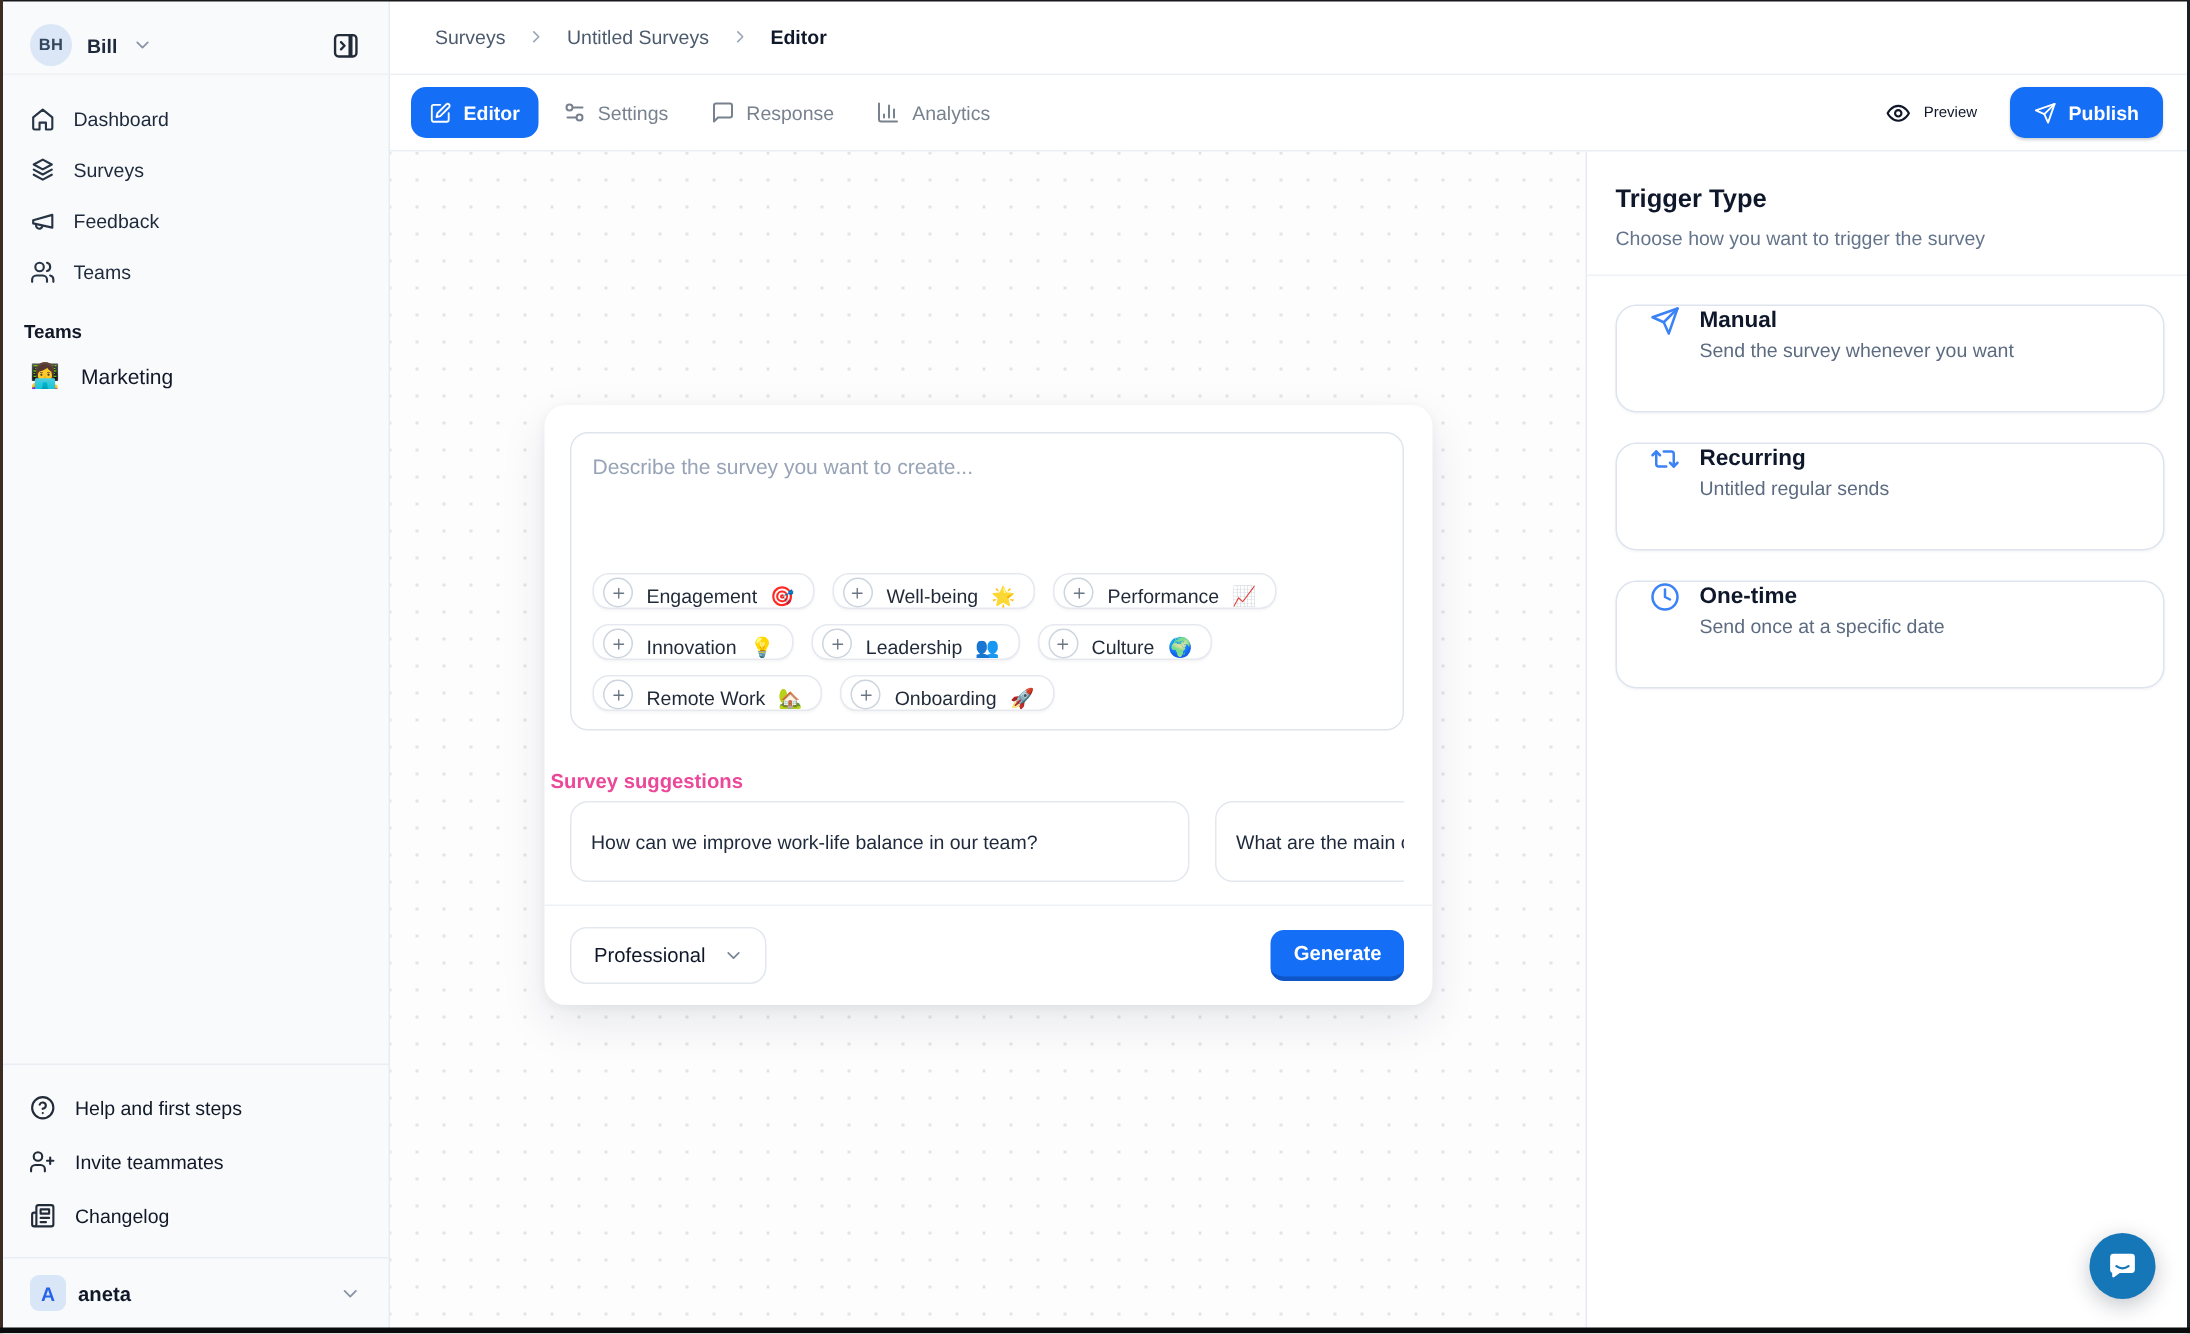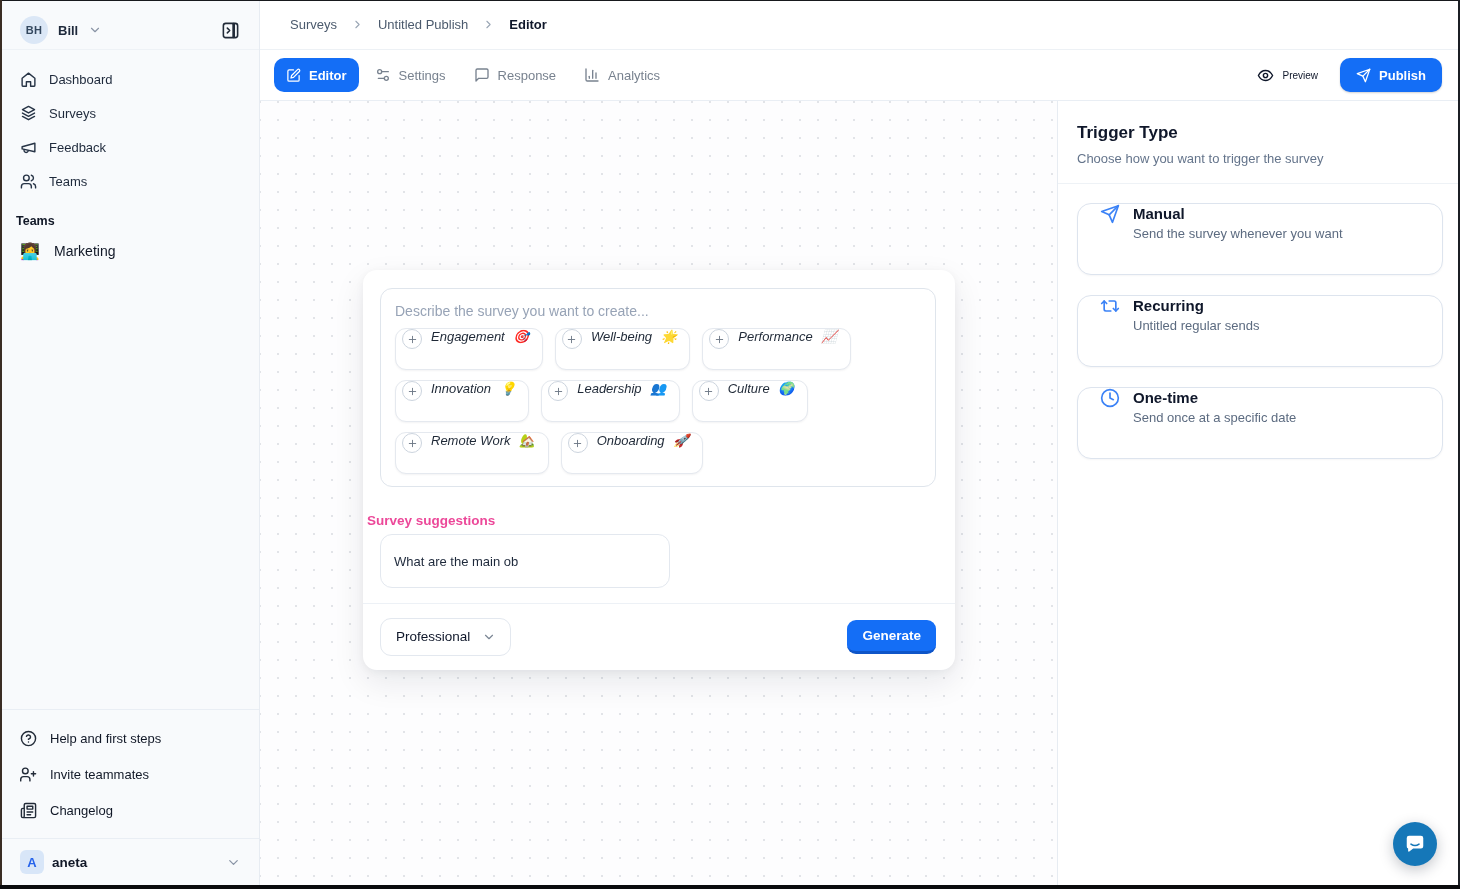--- a/index.html
+++ b/index.html
@@ -56,21 +56,21 @@
   .publish-btn { display:flex; align-items:center; gap:8px; font-size:13px; font-weight:600; color:#fff; background:#146ef6; border:none; border-radius:10px; height:34px; padding:0 16px; cursor:pointer; font-family:inherit; box-shadow:0 1px 2px rgba(16,24,40,.2); }
 
   
   .canvas { position:absolute; left:260px; top:101px; width:797px; bottom:4px; background:#fdfdfe; background-image:radial-gradient(#e2e4e8 1.1px, transparent 1.25px); background-size:18px 18px; background-position:9px 10px; overflow:hidden; }
 
   .composer-card { position:absolute; left:103px; top:169px; width:592px; height:400px; background:#fff; border-radius:14px; box-shadow:0 12px 32px rgba(15,23,42,.09), 0 2px 8px rgba(15,23,42,.05); }
   .prompt-box { position:absolute; left:17px; top:18px; width:556px; height:199px; border:1px solid #dfe5ec; border-radius:12px; background:#fff; }
   .prompt-input { position:absolute; left:0; top:0; width:100%; height:78px; border:none; outline:none; resize:none; background:transparent; padding:14px 14px 0 14px; font-family:inherit; font-size:14px; color:#0f172a; }
   .prompt-input::placeholder { color:#97a3b6; }
   .chips { position:absolute; left:14px; right:12px; bottom:12px; display:flex; flex-wrap:wrap; gap:10px 12px; }
-  .chip { display:flex; align-items:flex-start; gap:9px; height:42px; padding:0 12px 0 6px; background:#fff; border:1px solid #e5e9ef; border-radius:11px; box-shadow:0 1px 2px rgba(15,23,42,.05); font-size:13px; color:#1f2937; cursor:pointer; font-family:inherit;font-style:italic; }
+  .chip { display:flex; align-items:flex-end; gap:9px; height:24px; padding:0 12px 0 6px; background:#fff; border:1px solid #e5e9ef; border-radius:11px; box-shadow:0 1px 2px rgba(15,23,42,.05); font-size:13px; color:#1f2937; cursor:pointer; font-family:inherit; }
   .chip .plus { width:20px; height:20px; border-radius:50%; border:1px solid #ccd4de; color:#6b7684; display:flex; align-items:center; justify-content:center; }
   .chip .emoji { font-size:13px; }
 
   .sug-label { position:absolute; left:4px; top:243px; font-size:13.5px; font-weight:600; color:#ec4899; }
   .sug-row { position:absolute; left:17px; top:264px; width:556px; height:56px; display:flex; gap:17px; overflow:hidden; }
   .sug-card { flex:none; height:54px; border:1px solid #e3e8ef; border-radius:12px; background:#fff; padding:10px 13px; font-size:13px; color:#1e293b; cursor:pointer; text-align:left; font-family:inherit; }
   .sug-card.c1 { width:413px; }
   .sug-card.c2 { width:290px; white-space:nowrap; }
 
   .card-divider { position:absolute; left:0; right:0; top:333px; border-top:1px solid #edf1f6; }
@@ -216,21 +216,21 @@
     </div>
   </aside>
 
   <header class="topbar">
     <span class="crumb">Surveys</span>
     <span class="crumb-sep">
       <svg class="ic" width="13" height="13" viewBox="0 0 24 24">
           <path d="m9 18 6-6-6-6"></path>
         </svg>
     </span>
-    <span class="crumb">Untitled Publish</span>
+    <span class="crumb">Untitled Surveys</span>
     <span class="crumb-sep">
       <svg class="ic" width="13" height="13" viewBox="0 0 24 24">
           <path d="m9 18 6-6-6-6"></path>
         </svg>
     </span>
     <span class="crumb current">Editor</span>
   </header>
 
   <div class="tabbar">
     <button class="tab active">
@@ -370,20 +370,21 @@
                 </svg>
               </span>
             <span>Onboarding</span>
             <span class="emoji">🚀</span>
           </button>
         </div>
       </div>
 
       <div class="sug-label">Survey suggestions</div>
       <div class="sug-row">
+        <button class="sug-card c1">How can we improve work-life balance in our team?</button>
         <button class="sug-card c2">What are the main ob</button>
       </div>
 
       <div class="card-divider"></div>
       <div class="bottom-row">
         <button class="tone-select">
           <span>Professional</span>
           <span class="chev">
             <svg class="ic" width="14" height="14" viewBox="0 0 24 24">
                 <path d="m6 9 6 6 6-6"></path>

